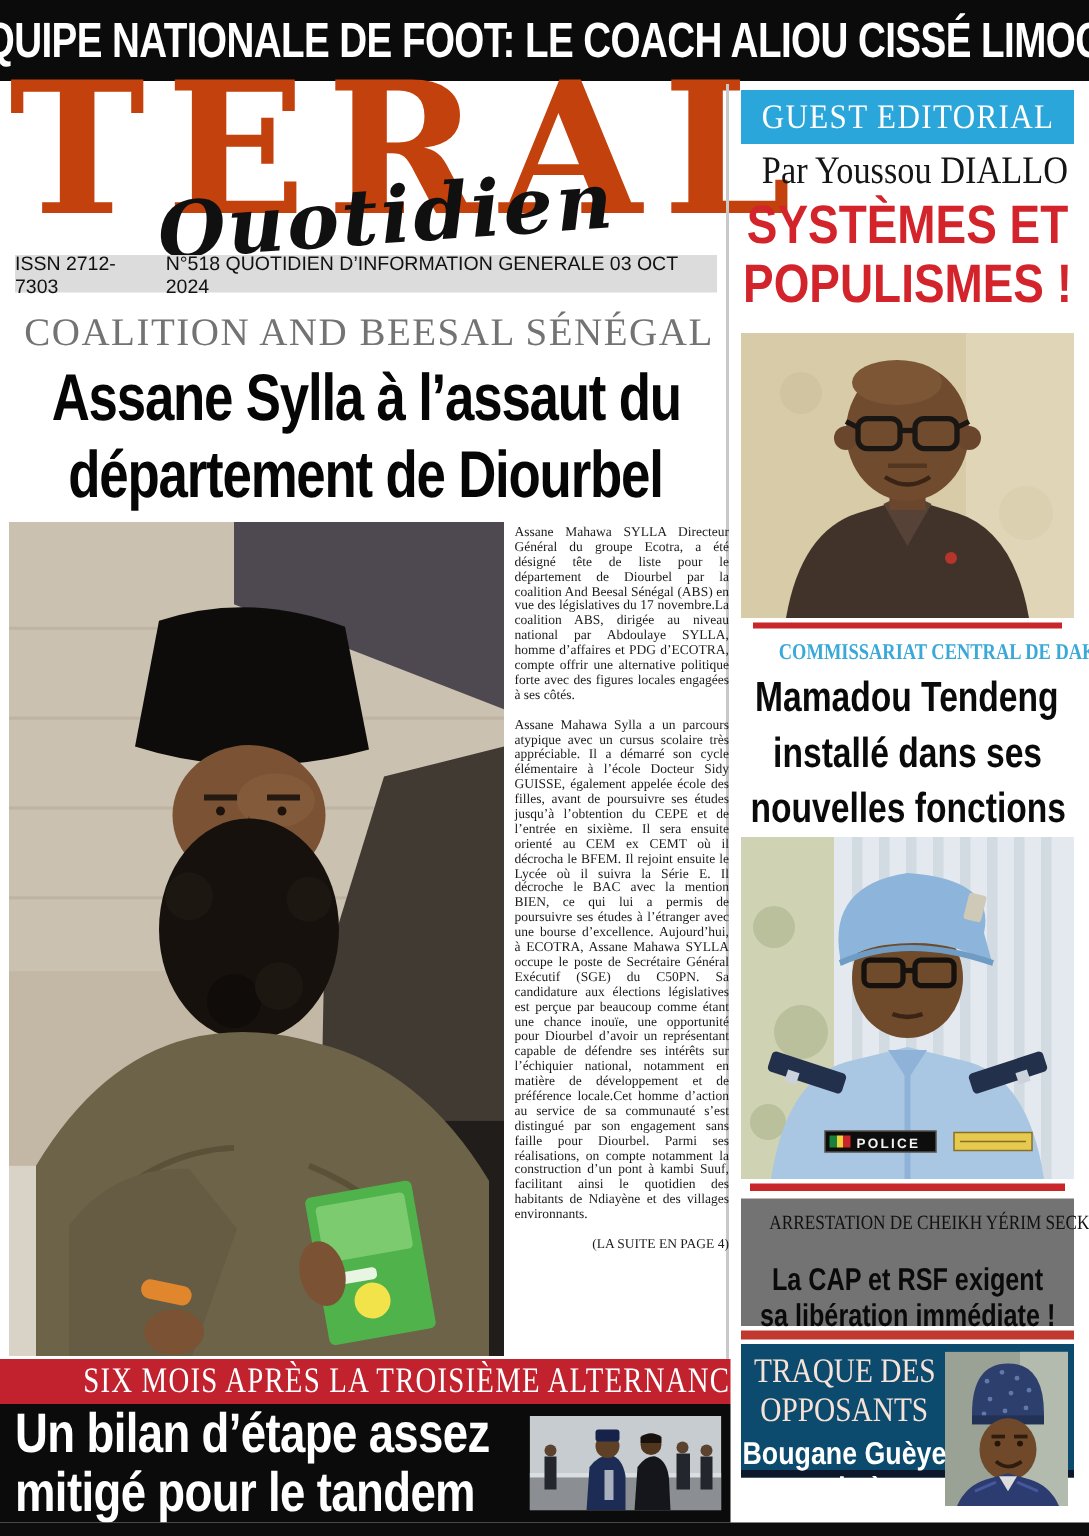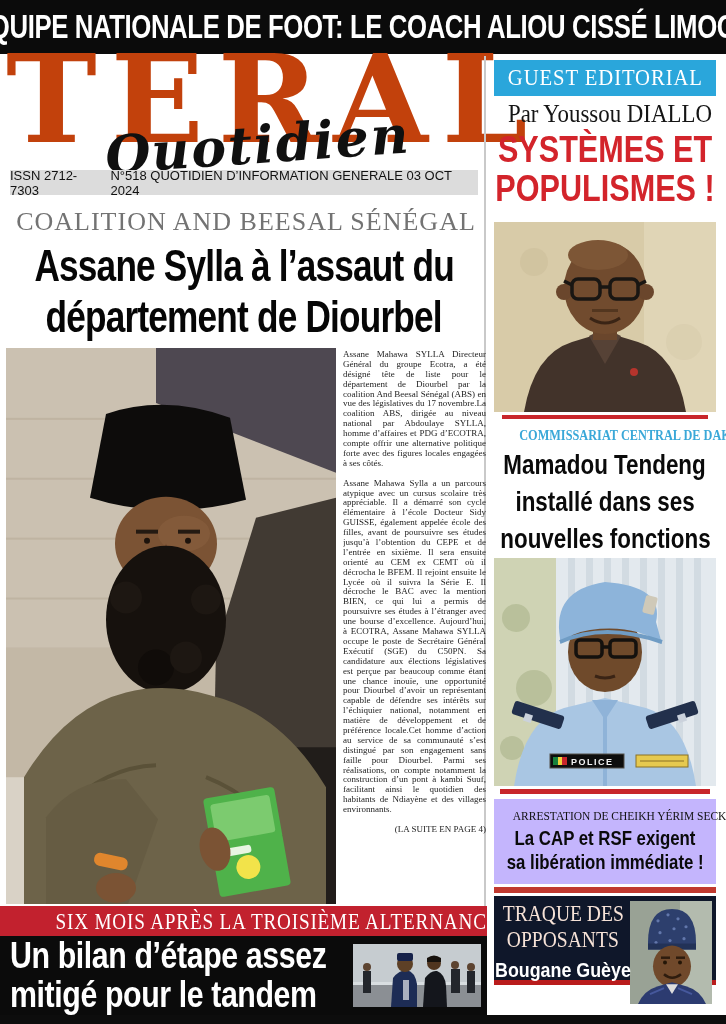--- a/index.html
+++ b/index.html
@@ -61,27 +61,27 @@
   .systemes span{font-size:36px;line-height:39px;color:#d3242b;transform:scaleX(.85);}
   .editorial-photo{top:222px;height:190px;}
   .rule{background:#c8262b;}
   .rule-a{left:502px;top:415px;width:206px;height:4px;}
   .commissariat-kicker{top:426px;text-align:center;}
   .commissariat-kicker span{font-weight:bold;font-size:15px;color:#3aa8d8;transform:scaleX(.82);}
   .mamadou{top:446px;display:flex;flex-direction:column;align-items:center;}
   .mamadou span{font-size:28px;line-height:37px;color:#0a0a0a;transform:scaleX(.8);}
   .police-photo{top:558px;height:228px;}
   .rule-b{left:500px;top:789px;width:210px;height:5px;}
-  .cream-box{top:799px;height:85px;background:#c4b5fd;padding-top:7px;box-sizing:border-box;}
+  .cream-box{top:799px;height:85px;background:#737373;padding-top:7px;box-sizing:border-box;}
   .arrestation-kicker{text-align:center;}
   .arrestation-kicker span{font-size:13.5px;color:#111;transform:scaleX(.85);}
-  .cap-lines{display:flex;flex-direction:column;align-items:center;margin-top:2px;}
+  .cap-lines{display:flex;flex-direction:column;align-items:center;margin-top:18px;}
   .cap-lines span{font-size:21px;line-height:24px;color:#0a0a0a;transform:scaleX(.8);}
   .rule-c{left:494px;top:887px;width:222px;height:6px;background:#c0392f;}
-  .salmon-box{top:896px;height:89px;background:#0f172a;border-bottom:5px solid #b91c1c;
+  .salmon-box{top:896px;height:89px;background:#0c4a6e;border-bottom:5px solid #0f172a;
               box-sizing:border-box;display:flex;padding:5px 3px 0 2px;}
   .salmon-text{width:134px;display:flex;flex-direction:column;align-items:center;}
   .traque-lines span{font-family:"Liberation Serif",serif;font-size:23px;line-height:26px;
                      color:#f6e2d7;transform:scaleX(.85);display:inline-block;}
   .bougane-lines{margin-top:5px;}
   .bougane-lines span{font-size:21px;line-height:23px;color:#ffffff;transform:scaleX(.85);
                       display:inline-block;}
   .traque-lines,.bougane-lines{display:flex;flex-direction:column;align-items:center;}
   .bougane-photo{width:82px;height:103px;flex:0 0 auto;}
   .ph{overflow:hidden;}

